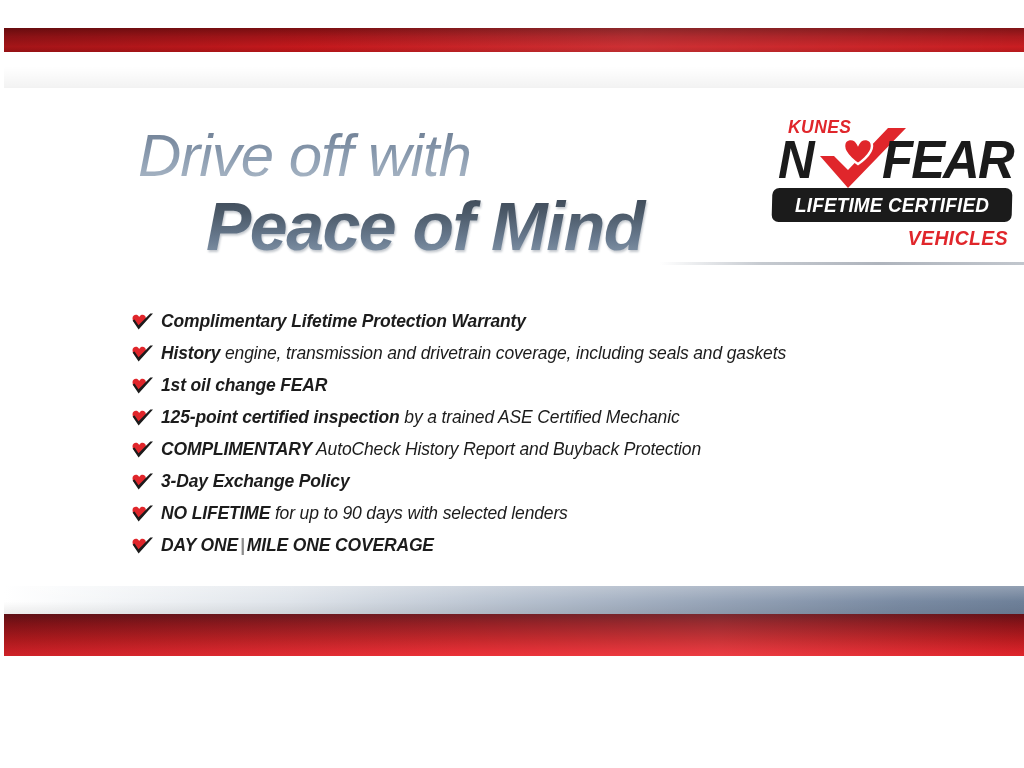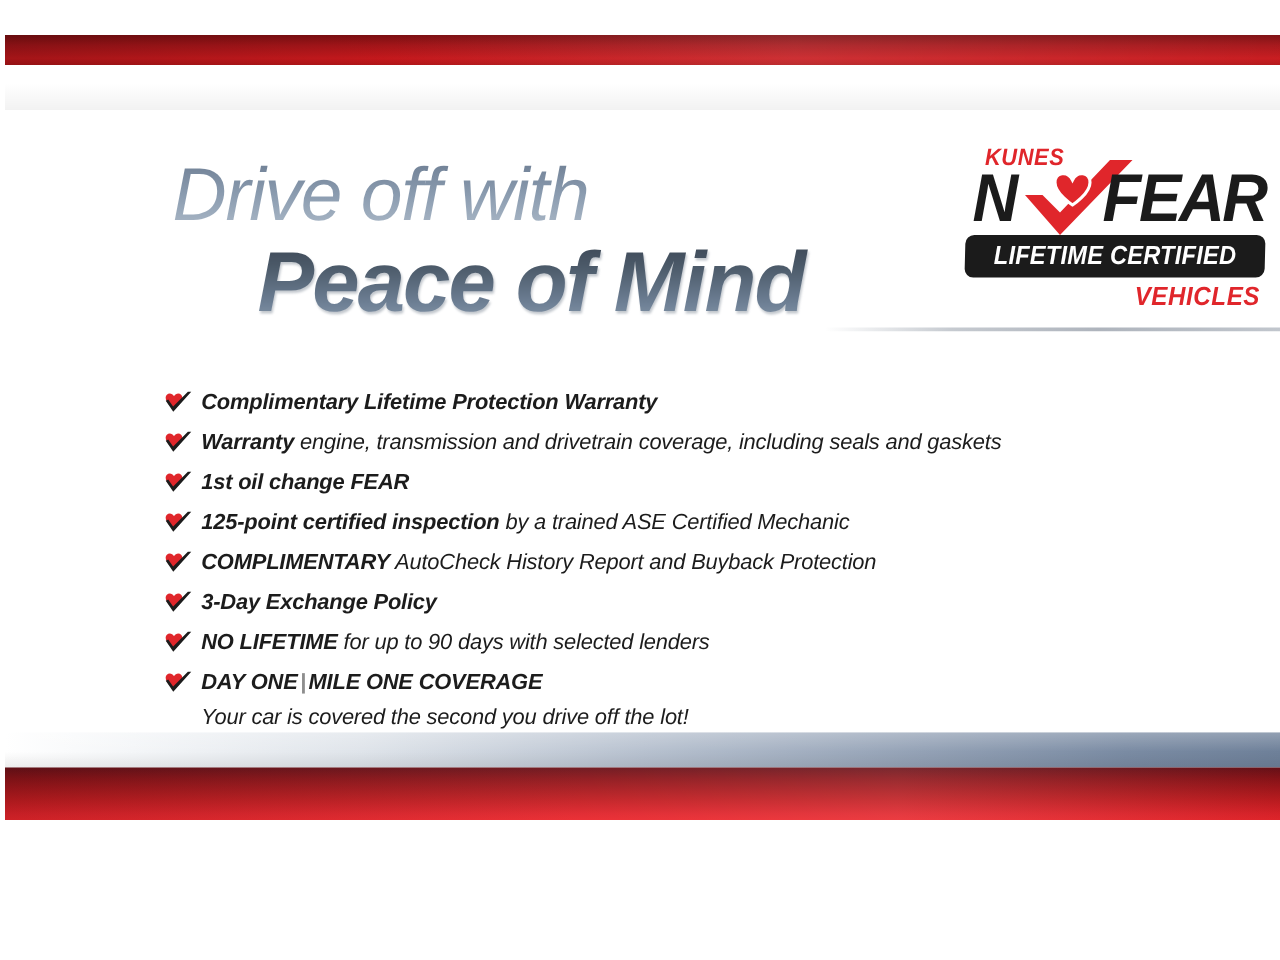--- a/index.html
+++ b/index.html
@@ -250,21 +250,21 @@
         <path d="M2.6 9.6 L8.6 18.4 L23 2.4 L20.3 2.4 L8.5 14.2 L4.6 8.6 Z" fill="#1c1c1c"></path>
       </svg>
       <div class="benefit-text"><span class="lead">Complimentary Lifetime Protection Warranty</span><span></span></div>
     </div>
 
     <div class="benefit-row">
       <svg class="benefit-icon" viewBox="0 0 24 21">
         <path d="M2.5 7.2 C2.5 3.6, 7.2 2.4, 9.2 5.9 C11.2 2.4, 15.9 3.6, 15.9 7.2 C15.9 11.5, 9.2 16.4, 9.2 16.4 C9.2 16.4, 2.5 11.5, 2.5 7.2 Z" fill="#e0262b"></path>
         <path d="M2.6 9.6 L8.6 18.4 L23 2.4 L20.3 2.4 L8.5 14.2 L4.6 8.6 Z" fill="#1c1c1c"></path>
       </svg>
-      <div class="benefit-text"><span class="lead">Warranty</span><span> engine, transmission and drivetrain coverage, including seals and gaskets</span></div>
+      <div class="benefit-text"><span class="lead">History</span><span> engine, transmission and drivetrain coverage, including seals and gaskets</span></div>
     </div>
 
     <div class="benefit-row">
       <svg class="benefit-icon" viewBox="0 0 24 21">
         <path d="M2.5 7.2 C2.5 3.6, 7.2 2.4, 9.2 5.9 C11.2 2.4, 15.9 3.6, 15.9 7.2 C15.9 11.5, 9.2 16.4, 9.2 16.4 C9.2 16.4, 2.5 11.5, 2.5 7.2 Z" fill="#e0262b"></path>
         <path d="M2.6 9.6 L8.6 18.4 L23 2.4 L20.3 2.4 L8.5 14.2 L4.6 8.6 Z" fill="#1c1c1c"></path>
       </svg>
       <div class="benefit-text"><span class="lead">1st oil change FEAR</span><span></span></div>
     </div>
 
@@ -300,21 +300,20 @@
       <div class="benefit-text"><span class="lead">NO LIFETIME</span><span> for up to 90 days with selected lenders</span></div>
     </div>
 
     <div class="benefit-row" style="height:auto; align-items:flex-start;">
       <svg class="benefit-icon" viewBox="0 0 24 21">
         <path d="M2.5 7.2 C2.5 3.6, 7.2 2.4, 9.2 5.9 C11.2 2.4, 15.9 3.6, 15.9 7.2 C15.9 11.5, 9.2 16.4, 9.2 16.4 C9.2 16.4, 2.5 11.5, 2.5 7.2 Z" fill="#e0262b"></path>
         <path d="M2.6 9.6 L8.6 18.4 L23 2.4 L20.3 2.4 L8.5 14.2 L4.6 8.6 Z" fill="#1c1c1c"></path>
       </svg>
       <div class="benefit-block">
         <div class="benefit-text"><span class="lead">DAY ONE</span><span class="sep">|</span><span class="lead">MILE ONE COVERAGE</span></div>
-        <div class="benefit-sub" style="margin-left:0;">Your car is covered the second you drive off the lot!</div>
       </div>
     </div>
 
   </div>
 
   <div class="band-bot-blue">
     <div class="band-bot-blue-inner"></div>
   </div>
   <div class="band-bot-red"></div>
 

